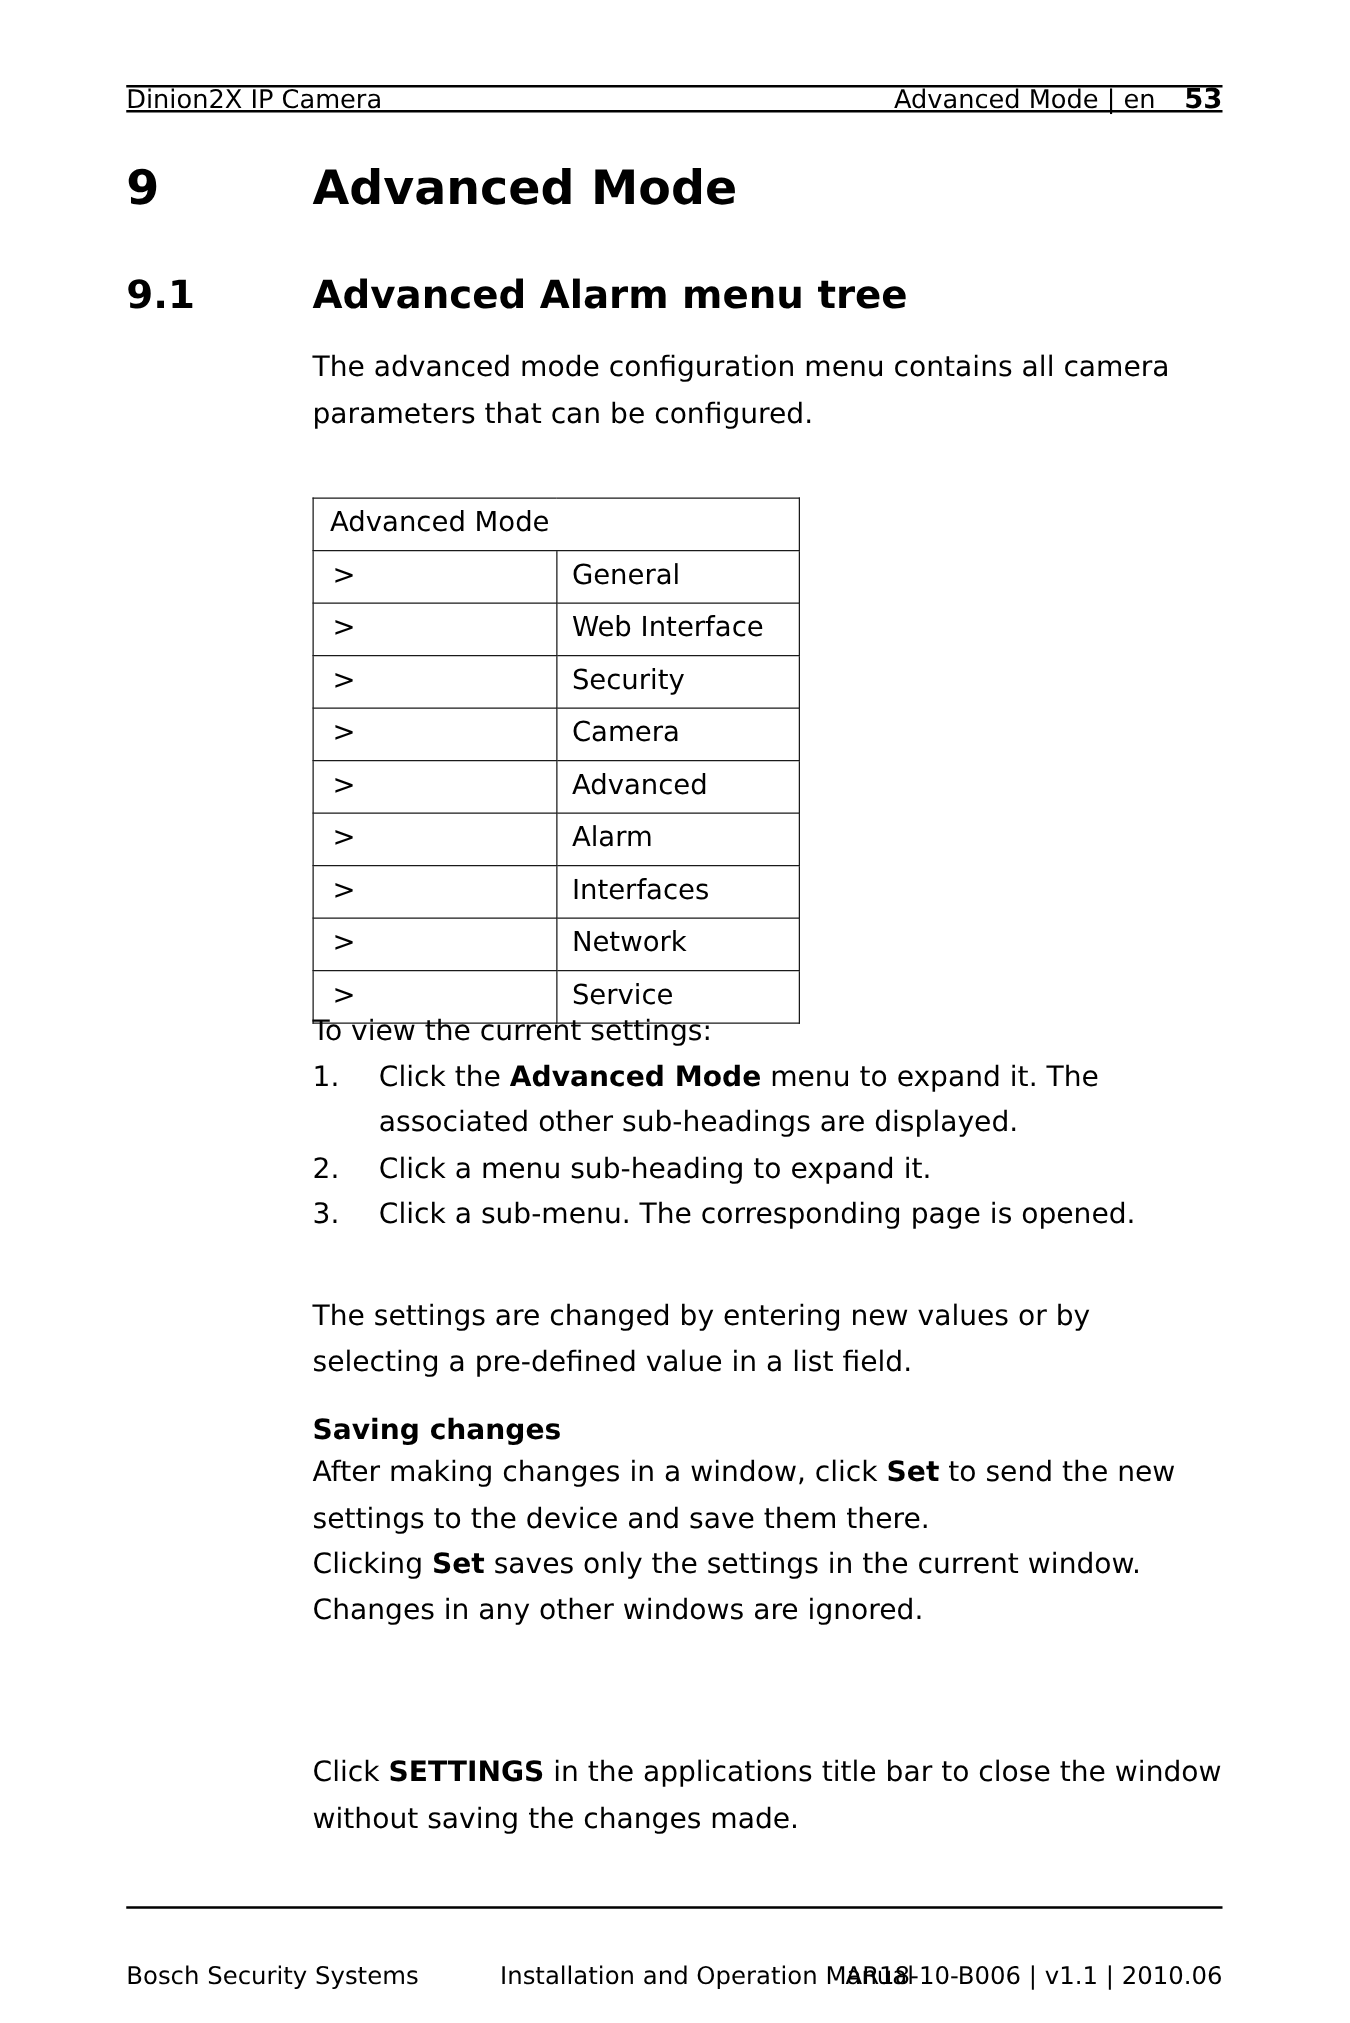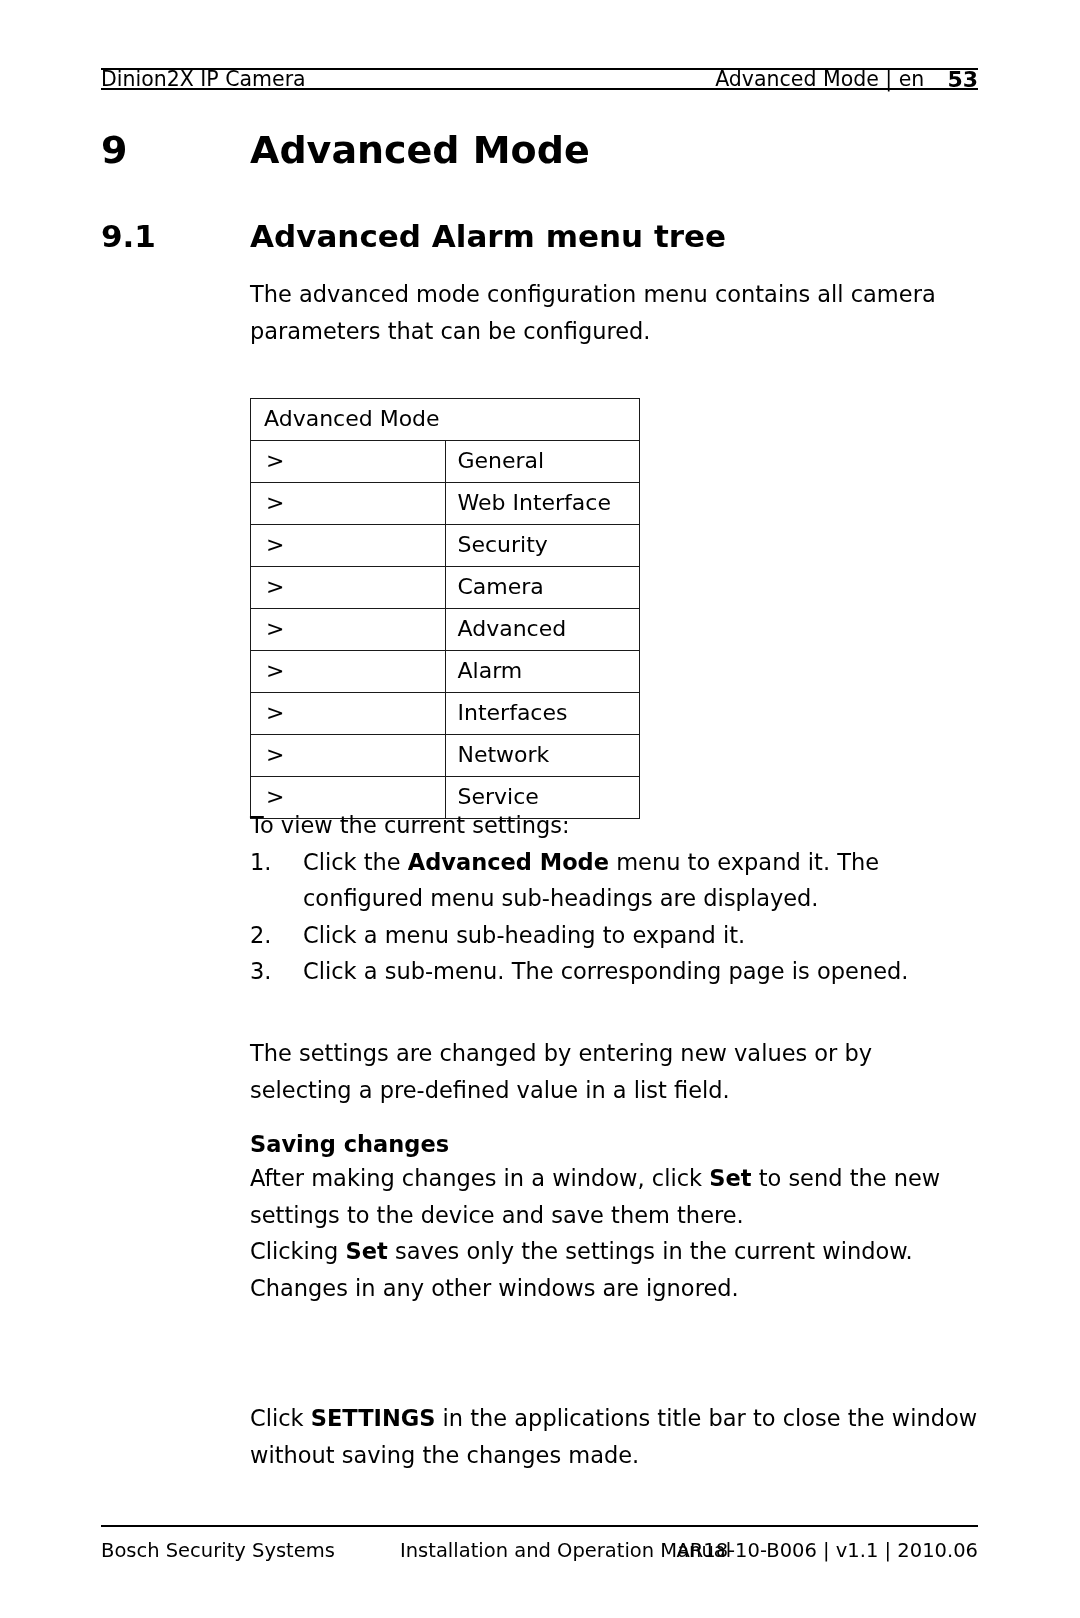--- a/index.html
+++ b/index.html
@@ -184,20 +184,21 @@
     width: 877px;
     border-top: 2.5px solid #000;
     height: 46px;
     box-sizing: border-box;
     font-size: 19.5px;
   }
   .footer-inner {
     position: relative;
     width: 100%;
     height: 100%;
+    margin-top: 30px;
   }
   .footer-left {
     position: absolute;
     left: 0;
     top: 12px;
     white-space: nowrap;
   }
   .footer-center {
     position: absolute;
     left: 299px;
@@ -281,21 +282,21 @@
         <td class="title-cell">Service</td>
       </tr>
     </tbody>
   </table>
 
   <div class="body-col proc">
     <p class="lead-in">To view the current settings:</p>
     <ol class="steps">
       <li>
         <span class="marker">1.</span>
-        <span class="content"><span>Click the </span><b>Advanced Mode</b><span> menu to expand it. The configured menu sub-headings are displayed.</span></span>
+        <span class="content"><span>Click the </span><b>Advanced Mode</b><span> menu to expand it. The associated other sub-headings are displayed.</span></span>
       </li>
       <li>
         <span class="marker">2.</span>
         <span class="content"><span>Click a menu sub-heading to expand it.</span><b></b><span></span></span>
       </li>
       <li>
         <span class="marker">3.</span>
         <span class="content"><span>Click a sub-menu. The corresponding page is opened.</span><b></b><span></span></span>
       </li>
     </ol>

